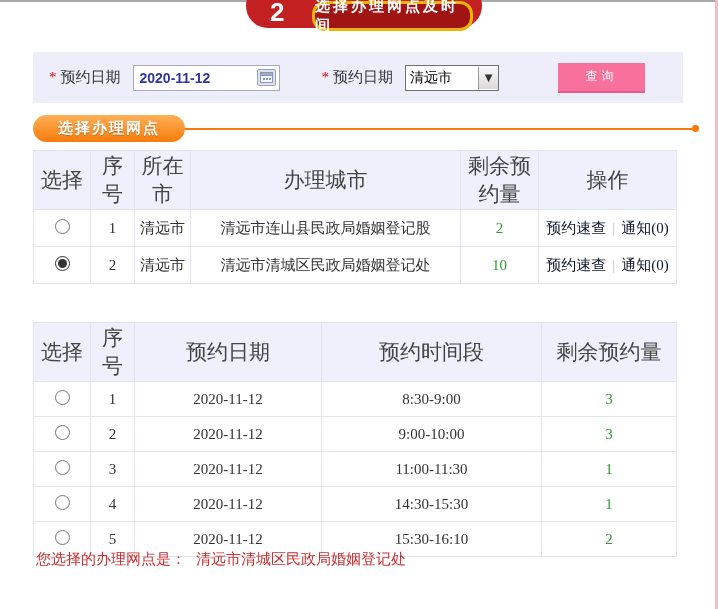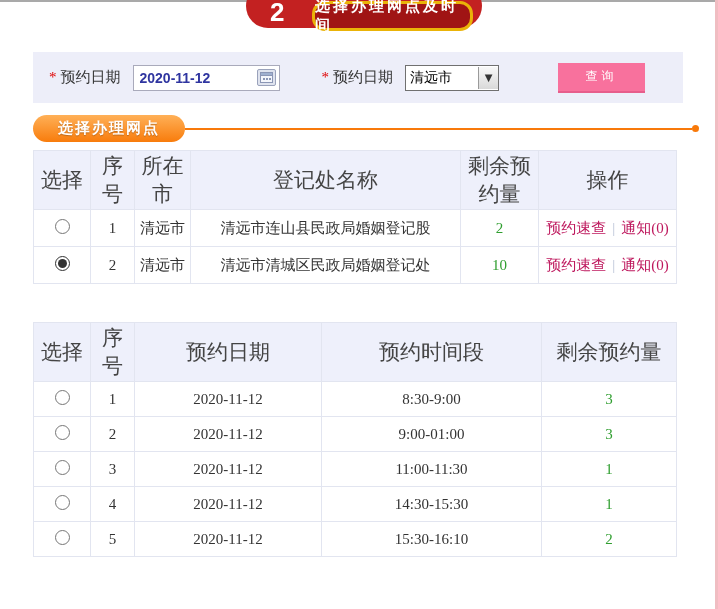--- a/index.html
+++ b/index.html
@@ -59,21 +59,21 @@
   .tbl{position:absolute;left:33px;width:643px;}
   .tbl-site{top:150px;}
   .tbl-slot{top:322px;}
   th,td{border:1px solid #e2e5f0;text-align:center;font-weight:normal;overflow:hidden;}
   .tbl-site th,.tbl-site td{height:34px;}
   .tbl-slot th,.tbl-slot td{height:32px;}
   th{background:#eef0fb;color:#444;font-size:21px;}
   td{color:#333;font-size:15px;}
   td.green{color:#2f9e2f;}
   input[type=radio]{width:15px;height:15px;margin:0;cursor:pointer;accent-color:#333;}
-  a.lnk{color:#be185d;text-decoration:none;cursor:pointer;text-align:center;}
+  a.lnk{color:#0f172a;text-decoration:none;cursor:pointer;text-align:center;}
   .sep{color:#b9c2d6;margin:0 6px;}
 
   
   .summary{position:absolute;left:36px;top:546px;color:#ca3030;font-size:15px;line-height:26px;}
   .summary .val{margin-left:10px;}
 </style>
 </head>
 <body>
 
 <div class="page">
@@ -122,21 +122,21 @@
         <col style="width:56px">
         <col style="width:270px">
         <col style="width:78px">
         <col style="width:138px">
       </colgroup>
     <thead>
       <tr>
         <th>选择</th>
         <th>序号</th>
         <th>所在市</th>
-        <th>登记处名称</th>
+        <th>办理城市</th>
         <th>剩余预约量</th>
         <th>操作</th>
       </tr>
     </thead>
     <tbody>
       <tr>
         <td><input type="radio" name="site" style=""></td>
         <td>1</td>
         <td>清远市</td>
         <td>清远市连山县民政局婚姻登记股</td>
@@ -181,21 +181,21 @@
         <td><input type="radio" name="slot" style=""></td>
         <td>1</td>
         <td>2020-11-12</td>
         <td>8:30-9:00</td>
         <td class="green">3</td>
       </tr>
       <tr>
         <td><input type="radio" name="slot" style=""></td>
         <td>2</td>
         <td>2020-11-12</td>
-        <td>9:00-01:00</td>
+        <td>9:00-10:00</td>
         <td class="green">3</td>
       </tr>
       <tr>
         <td><input type="radio" name="slot" style=""></td>
         <td>3</td>
         <td>2020-11-12</td>
         <td>11:00-11:30</td>
         <td class="green">1</td>
       </tr>
       <tr>
@@ -209,14 +209,17 @@
         <td><input type="radio" name="slot" style=""></td>
         <td>5</td>
         <td>2020-11-12</td>
         <td>15:30-16:10</td>
         <td class="green">2</td>
       </tr>
     </tbody>
   </table>
 
   <div class="summary">
+    <div>
+      <span>您选择的办理网点是：</span><span class="val">清远市清城区民政局婚姻登记处</span>
+    </div>
   </div>
 </div>
 
 </body></html>

